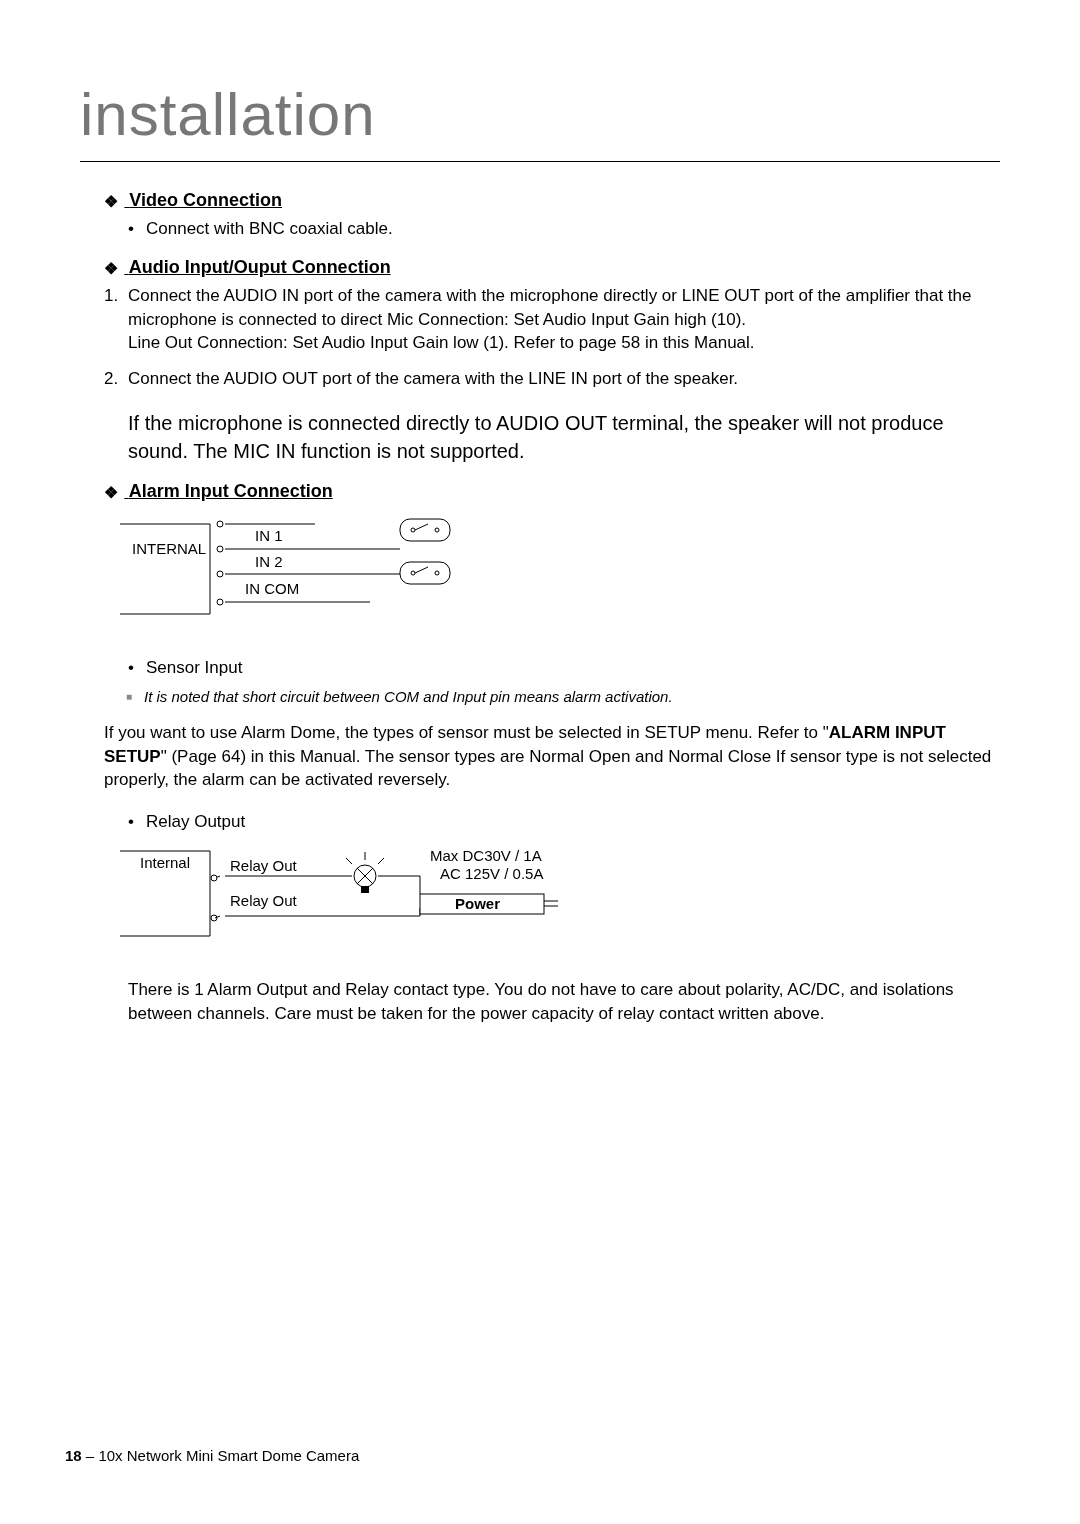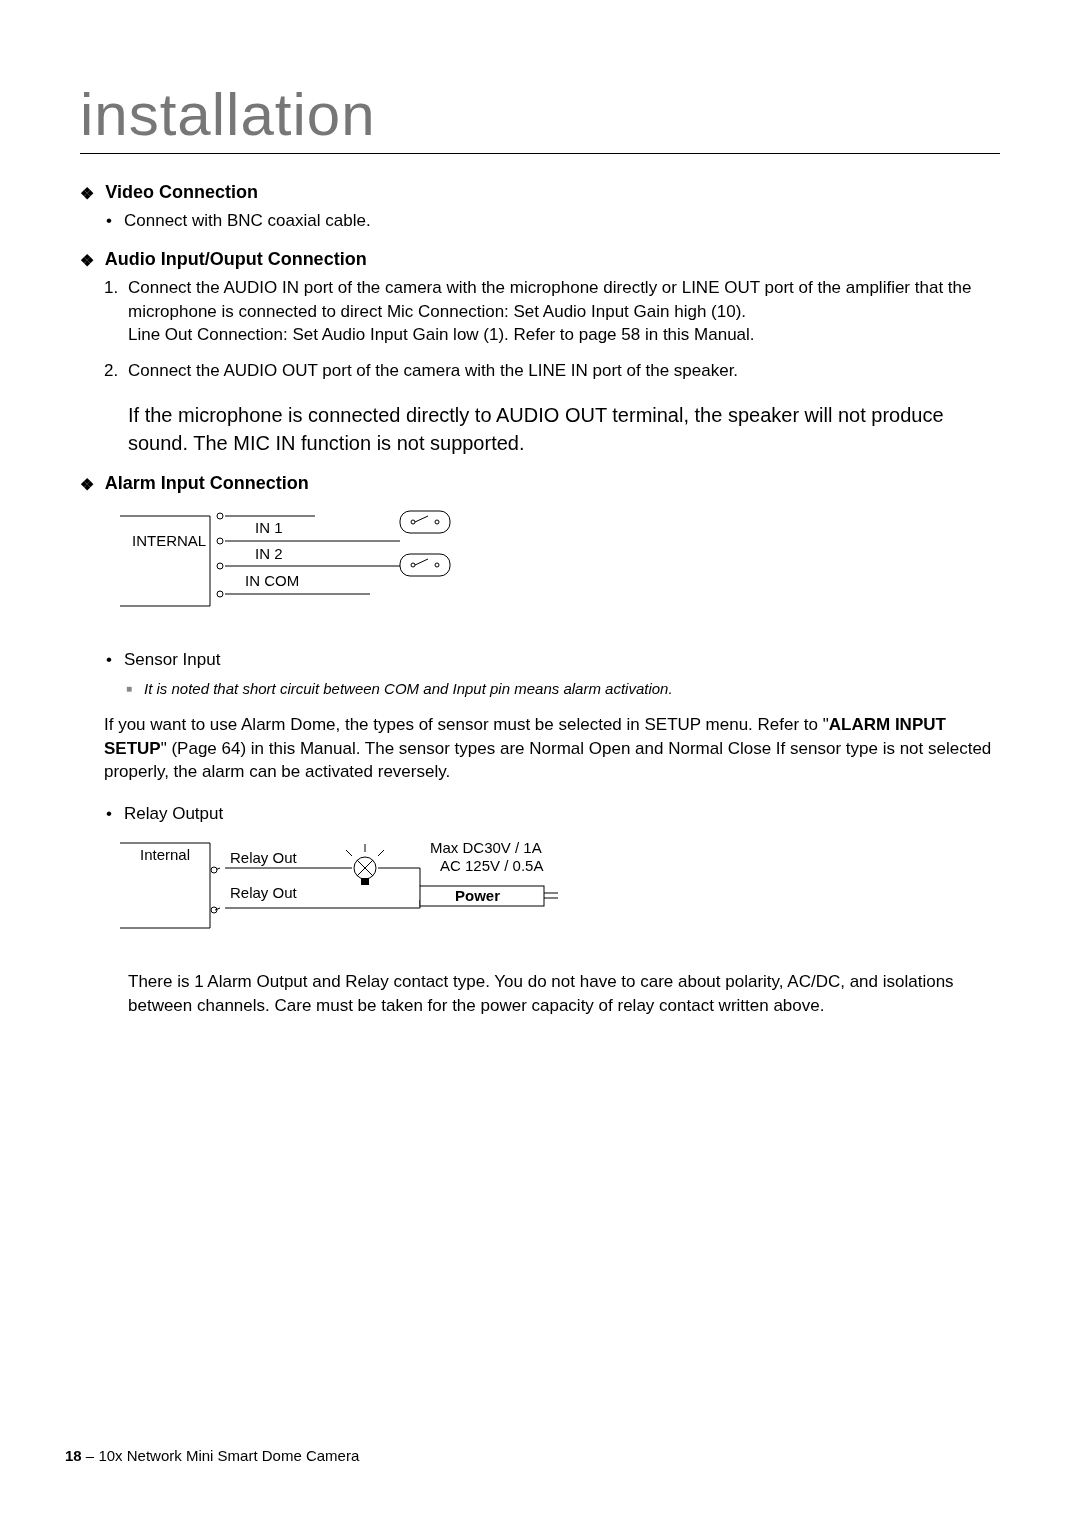--- a/index.html
+++ b/index.html
@@ -11,40 +11,41 @@
       color: #000;
       position: relative;
       padding: 80px 80px 40px 80px;
     }
     .page-title {
       font-size: 60px;
       font-weight: 300;
       color: #777;
       letter-spacing: 1px;
       border-bottom: 1px solid #000;
-      padding-bottom: 4px;
+      padding-bottom: 12px;
       margin-bottom: 28px;
       font-family: "Helvetica Neue", Arial, sans-serif;
     }
     .section-heading {
       font-size: 18px;
       font-weight: bold;
       margin-top: 16px;
       margin-bottom: 6px;
-      margin-left: 0;
+      margin-left: 24px;
+      text-decoration: underline;
     }
     .section-heading .clover {
       display: inline-block;
       margin-right: 6px;
       font-size: 16px;
       vertical-align: middle;
     }
     ul.bullets {
       list-style: none;
-      margin-left: 44px;
+      margin-left: 66px;
       margin-bottom: 8px;
     }
     ul.bullets > li {
       position: relative;
       font-size: 17px;
       line-height: 1.4;
       margin-bottom: 4px;
     }
     ul.bullets > li::before {
       content: "•";

